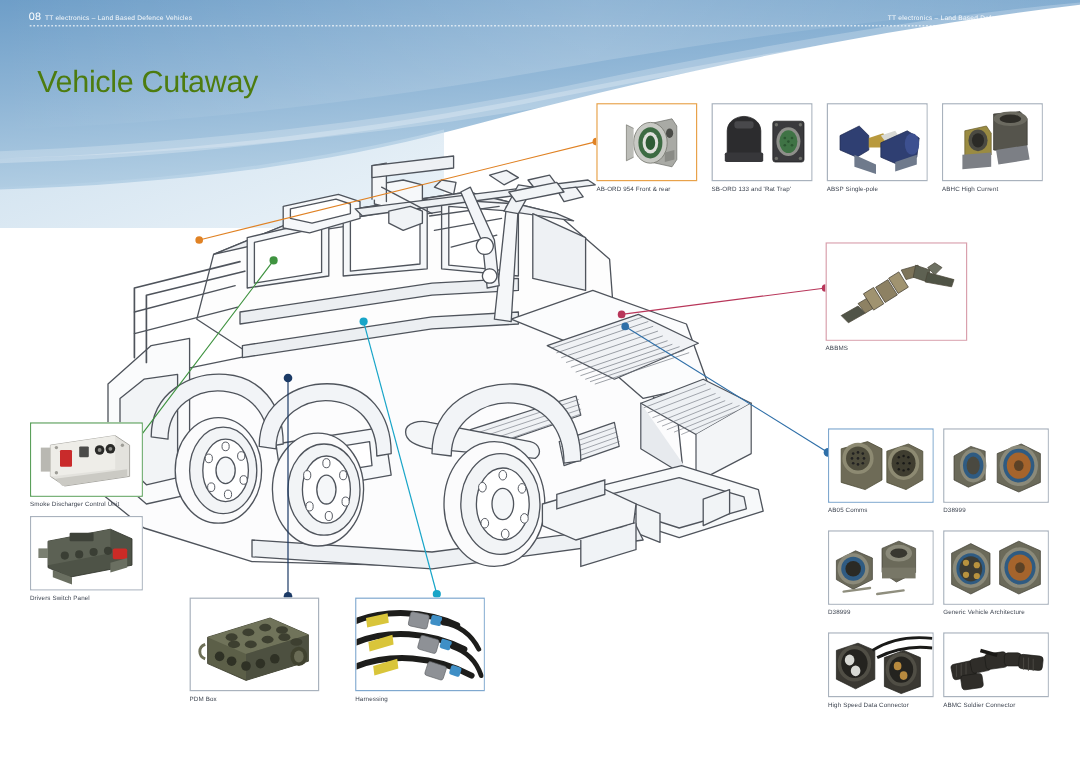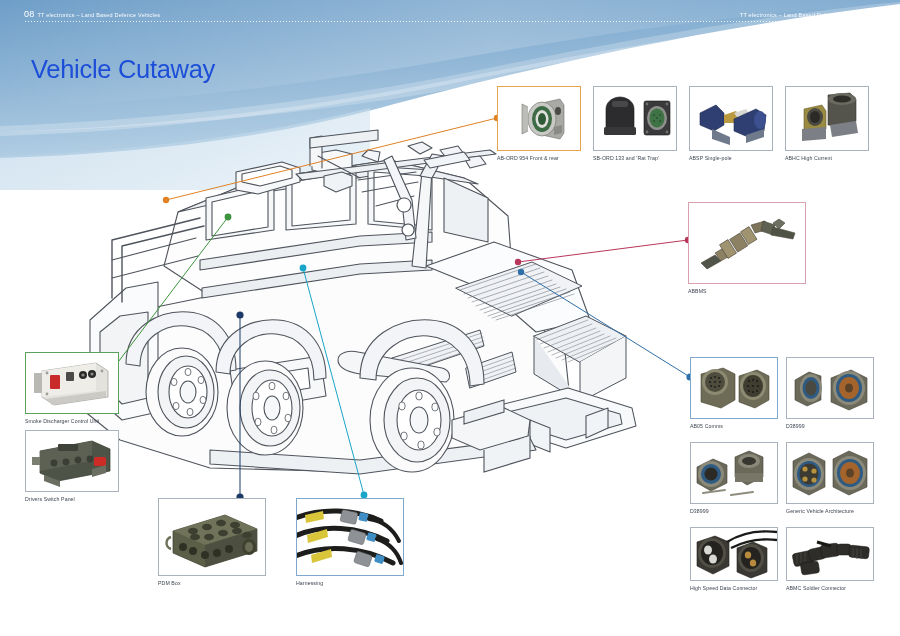--- a/index.html
+++ b/index.html
@@ -24,21 +24,21 @@
     font-size: 5.5px; color: #ffffff; letter-spacing: .2px; white-space: nowrap;
     display: flex; align-items: baseline; gap: 3px;
   }
   .pgnum { font-size: 9px; font-weight: normal; color: #ffffff; }
   .hdr-label { opacity: .95; }
   .dotline { position: absolute; left: 24px; right: 24px; top: 21px; height: 1px;
     background-image: radial-gradient(circle, rgba(255,255,255,.85) 40%, transparent 41%);
     background-size: 3px 1px; background-repeat: repeat-x; }
   .title {
     position: absolute; left: 31px; top: 55px;
-    font-size: 25.5px; color: #1d4ed8; font-weight: 400;
+    font-size: 25.5px; color: #4d7c0f; font-weight: 400;
     letter-spacing: -0.3px; white-space: nowrap;
   }
 
   
   .card { position: absolute; background: #fff; }
   .card .frame {
     width: 100%; height: 100%; border: 1px solid #bfc9d4;
     background: #ffffff; position: relative; overflow: hidden;
   }
   .card .cap {

